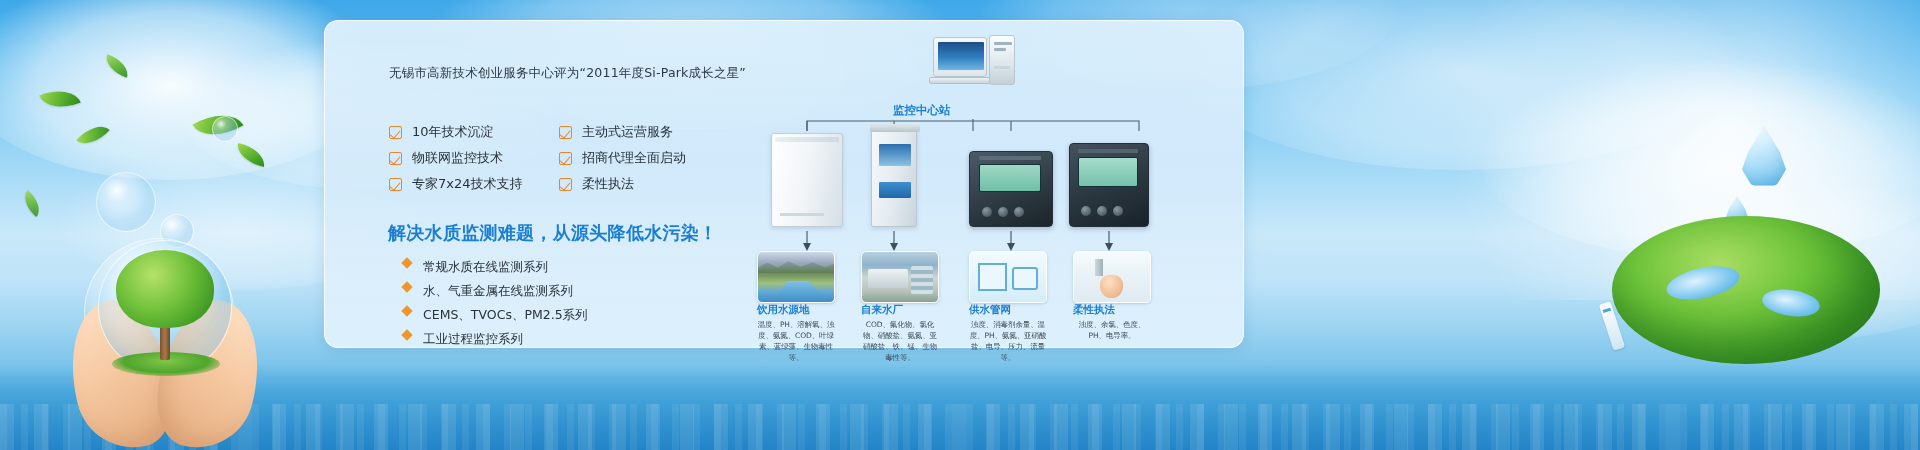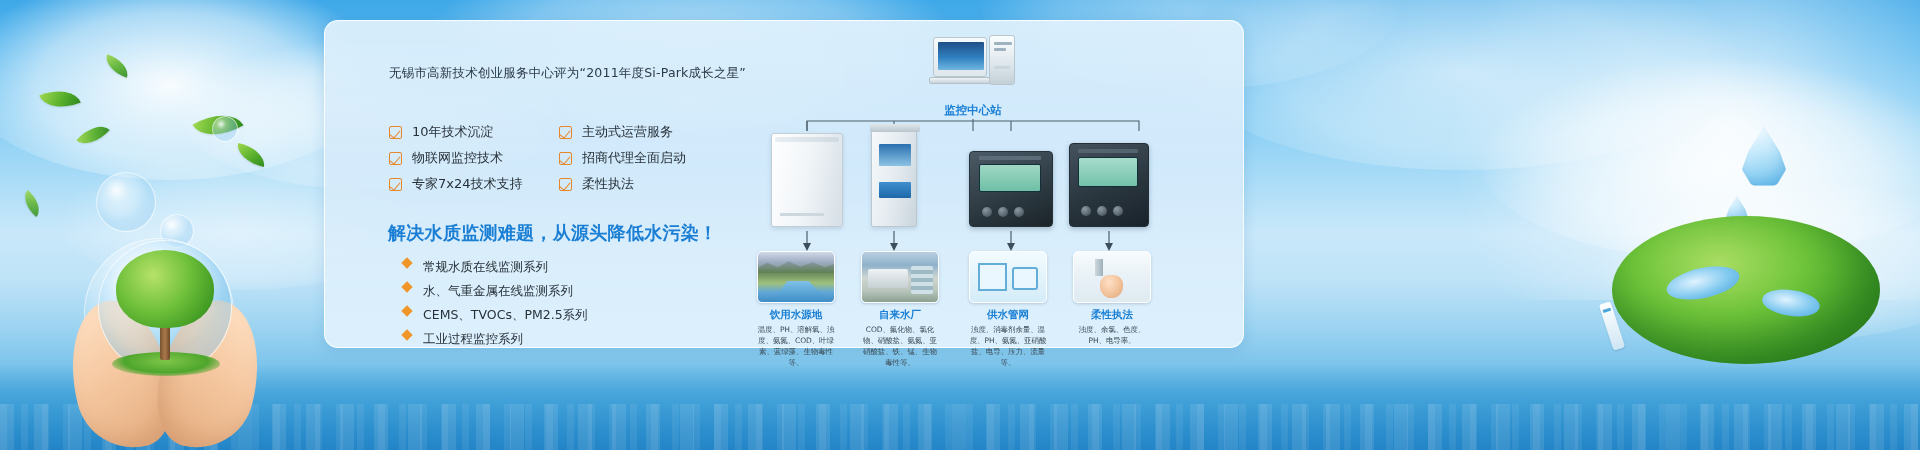--- a/index.html
+++ b/index.html
@@ -216,21 +216,21 @@
     border:1px solid #b9c6ce; border-radius:3px;
   }
   .pc .tower i{
     position:absolute; left:4px; top:6px; width:18px; height:3px;
     background:#9fb3bf; display:block; border-radius:1px;
   }
   .pc .tower i.s2{ top:12px; width:12px; }
   .pc .tower i.s3{ top:30px; width:16px; background:#c9d6de; }
 
   .center-label{
-    position:absolute; left:136px; top:68px; width:160px; text-align:center;
+    position:absolute; left:136px; top:68px; width:160px; text-align:left;
     font-size:11.5px; color:#1a7fd4; font-weight:700;
   }
 
   
   .conn{ position:absolute; left:0; top:0; width:470px; height:310px; pointer-events:none; }
 
   .devices{ position:absolute; left:0; top:96px; width:470px; height:96px; }
   .dev{ position:absolute; bottom:0; }
 
   .dev-a{ left:14px;  width:72px; height:94px;
@@ -304,21 +304,21 @@
   .t3 .pic::after{ content:""; position:absolute; right:10%; top:30%; width:30%; height:38%;
     border:2px solid #63aed8; background:#eaf7fe; border-radius:3px;}
 
   .t4 .pic{ background: linear-gradient(180deg,#f7fbfd 0%,#e9f2f7 45%,#dfeaf1 100%); }
   .t4 .pic::before{ content:""; position:absolute; left:28%; top:14%; width:10%; height:34%;
     background:linear-gradient(90deg,#cfd9de,#9fb0ba); }
   .t4 .pic::after{ content:""; position:absolute; left:34%; top:46%; width:30%; height:46%;
     background:radial-gradient(ellipse at 40% 30%, #ffe0c6, #f0bf96 60%, #d9a178 100%); border-radius:40% 40% 50% 50%;}
 
   .thumb .cap{
-    margin-top:5px; text-align:center; font-size:10.5px; font-weight:700; color:#1a7fd4;
+    text-align:left; font-size:10.5px; font-weight:700; color:#1a7fd4;
   }
   .thumb .desc{
     margin-top:3px; text-align:center; font-size:7.5px; line-height:1.45; color:#3a4a55;
     letter-spacing:-.1px;
   }
 
   .t1{ left:0;   }
   .t2{ left:104px; }
   .t3{ left:212px; }
   .t4{ left:316px; }

